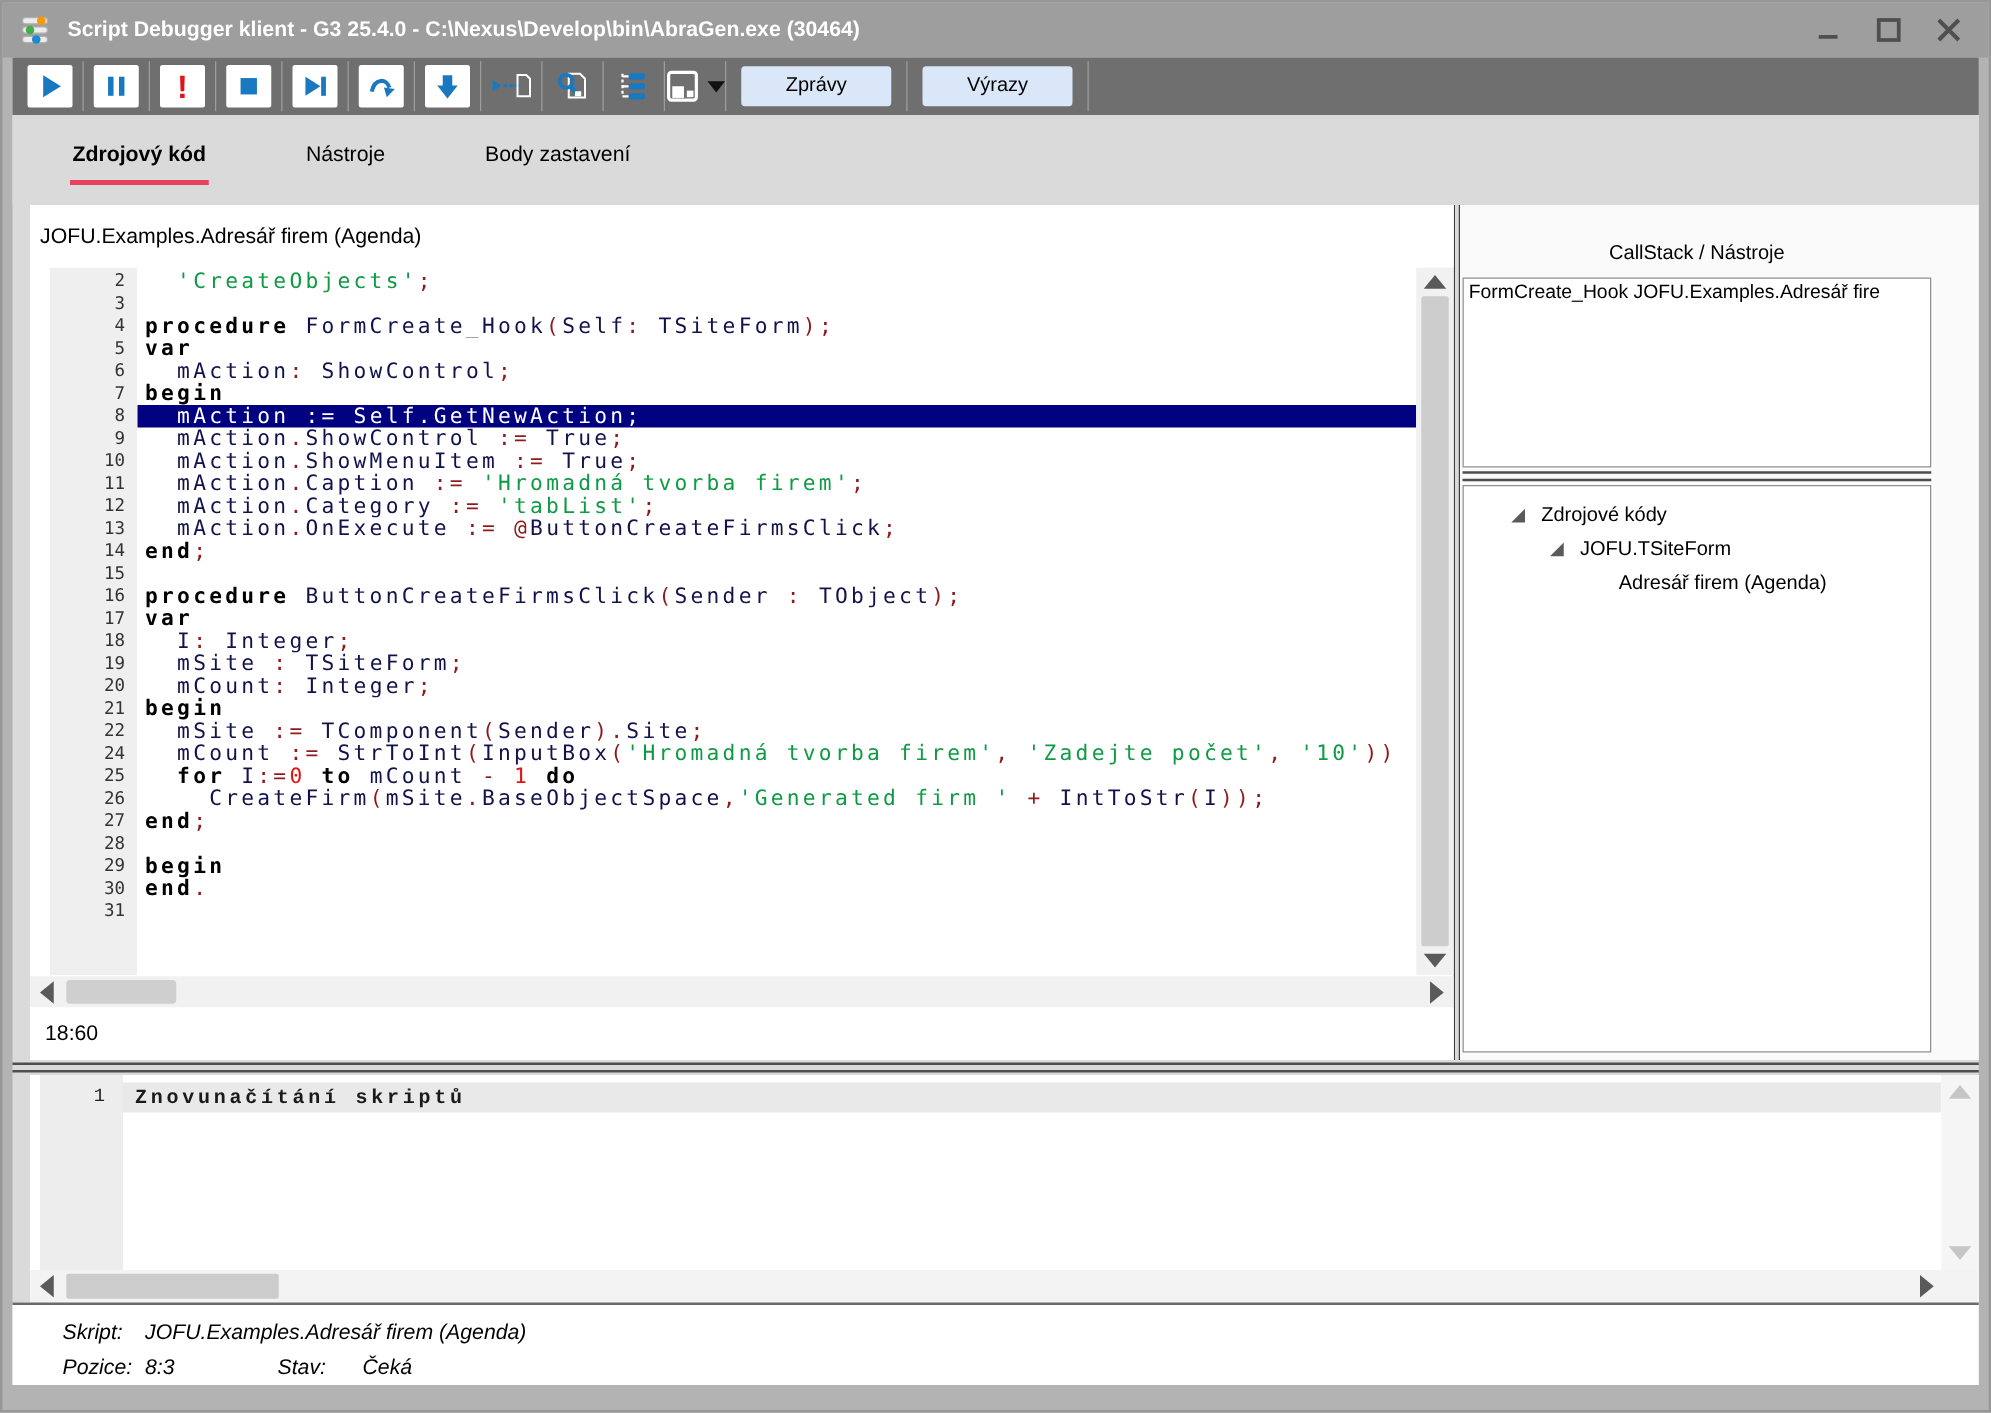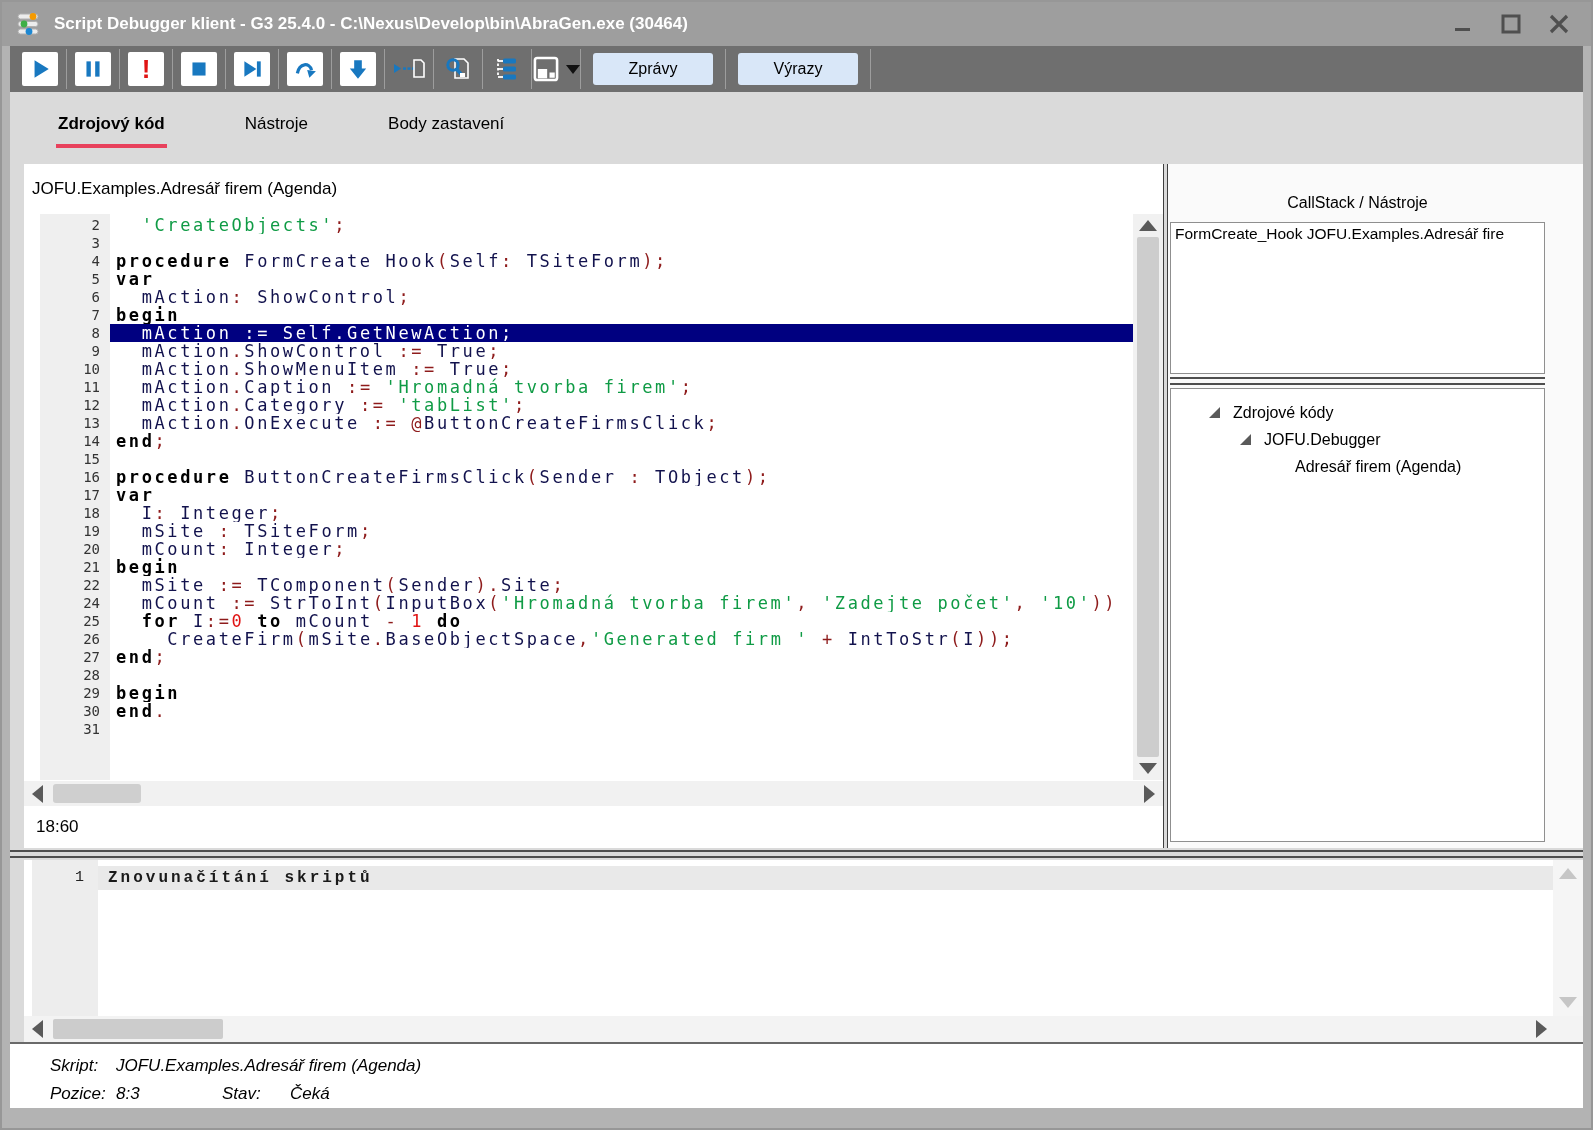--- a/index.html
+++ b/index.html
@@ -303,21 +303,21 @@
             <div class="cs-item">FormCreate_Hook JOFU.Examples.Adresář fire</div>
           </div>
         <div class="rp-divider"></div>
         <div class="tree-box" id="source-tree">
             <div class="tree-item" style="padding-left: 38px;">
               <span class="tri-exp"></span>
               <span>Zdrojové kódy</span>
             </div>
             <div class="tree-item" style="padding-left: 69px;">
               <span class="tri-exp"></span>
-              <span>JOFU.Debugger</span>
+              <span>JOFU.TSiteForm</span>
             </div>
             <div class="tree-item" style="padding-left: 100px;">
               <span class="tri-spacer"></span>
               <span>Adresář firem (Agenda)</span>
             </div>
           </div>
       </div>
     </div>
 
     <div class="big-divider"></div>

